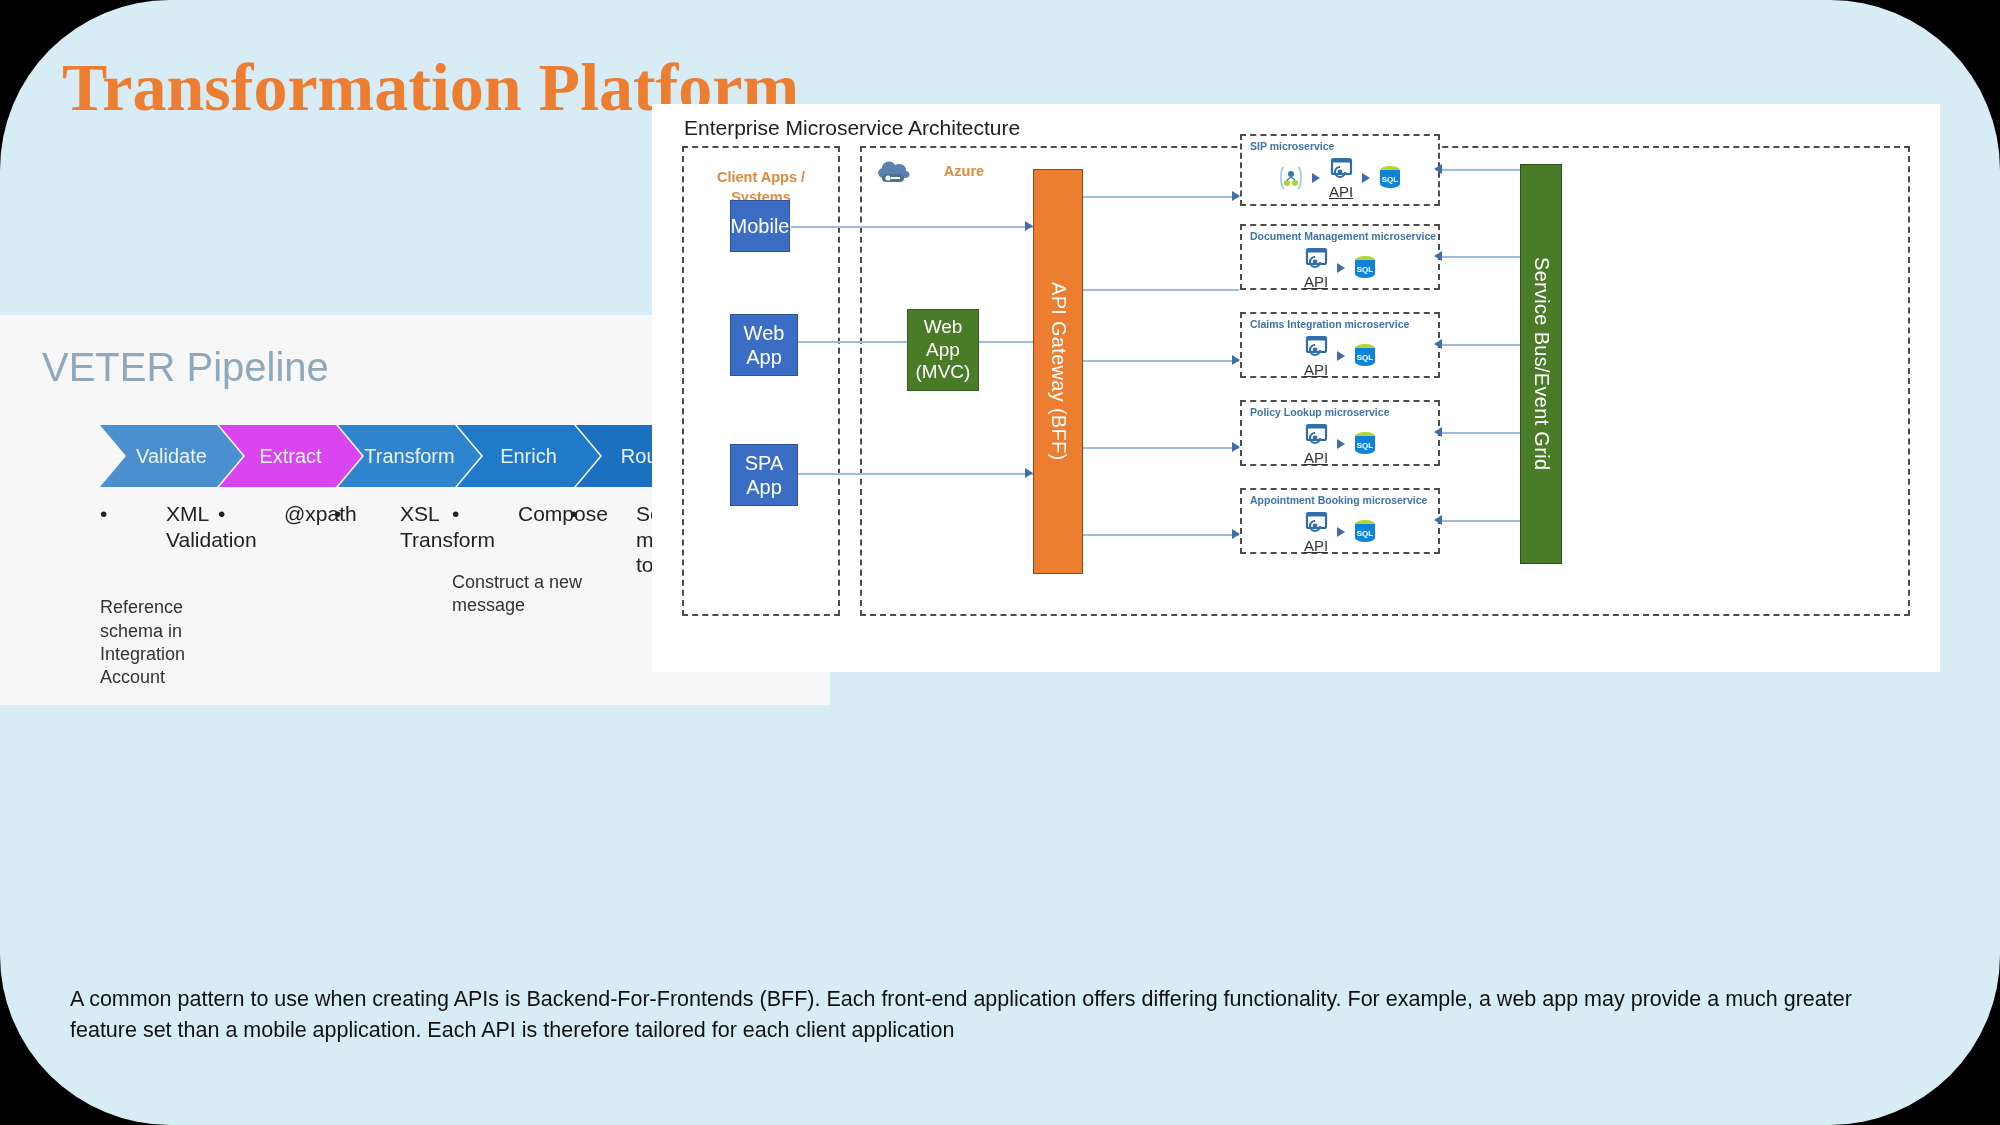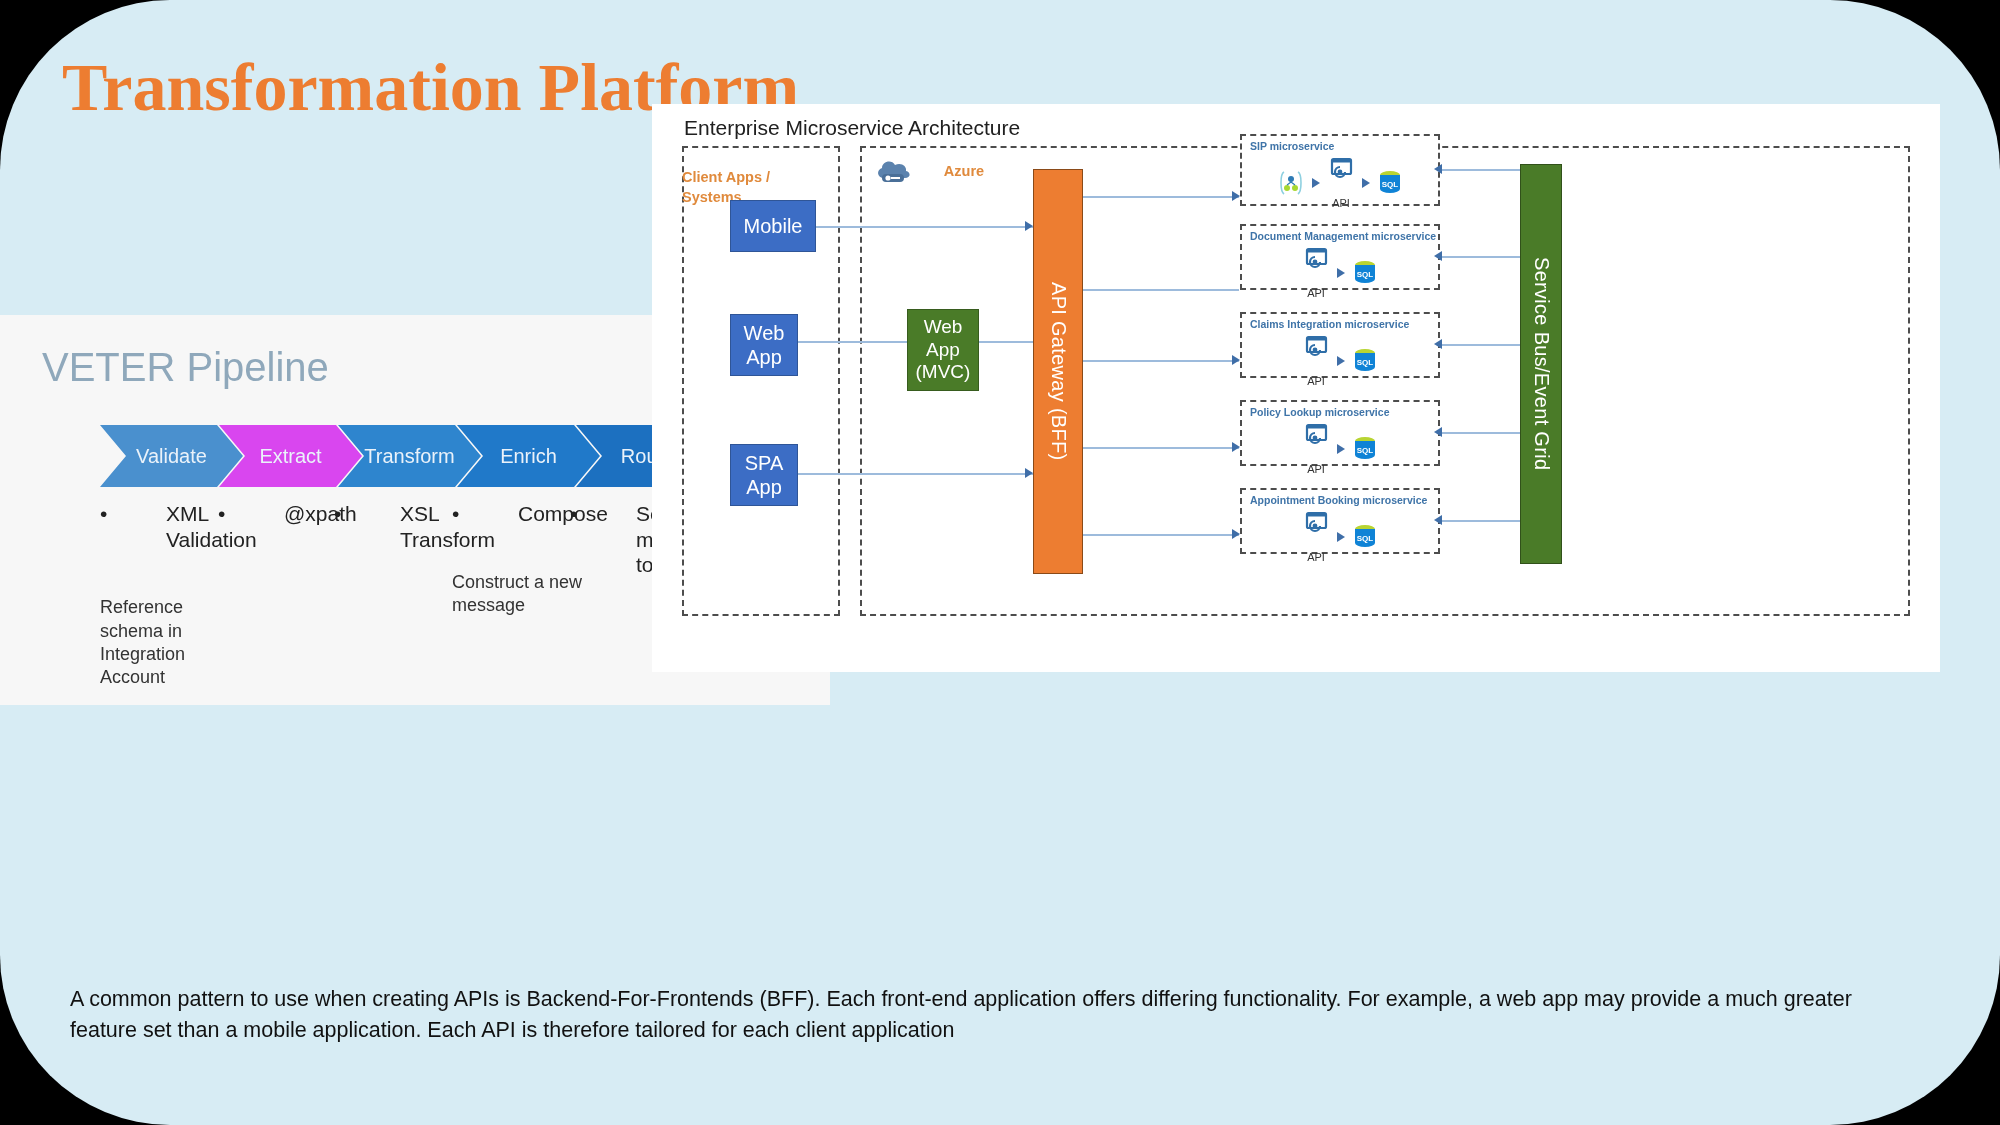--- a/index.html
+++ b/index.html
@@ -56,21 +56,21 @@
     position:absolute; left:32px; top:12px;
     font-size:21px; color:#202020;
   }
   .dashed-box {
     position:absolute;
     border:2px dashed #4d4d4d;
     background:#ffffff;
   }
   .zone-label {
     position:absolute; font-size:14.5px; font-weight:bold; color:#E08A3C;
-    text-align:left; line-height:1.35;
+    text-align:center; line-height:1.35;
   }
   .node {
     position:absolute; display:flex; flex-direction:column;
     align-items:center; justify-content:center;
     color:#ffffff; font-size:20px; line-height:1.2;
     border:1px solid #2f5597;
   }
   .node.blue  { background:#3C6DC5; border-color:#2f5597; }
   .node.green { background:#4A7B28; border-color:#375c1e; }
   .vbar {
@@ -78,21 +78,21 @@
     color:#fff; font-size:20px; letter-spacing:.3px;
   }
   .vbar span { writing-mode:vertical-rl; white-space:nowrap; }
   .vbar.orange { background:#ED7D31; border:1px solid #8a4a18; }
   .vbar.green  { background:#4A7B28; border:1px solid #31511a; }
 
   .ms-box { position:absolute; border:2px dashed #4d4d4d; background:#fff; }
   .ms-label { position:absolute; left:8px; top:4px; font-size:10.5px; color:#3f74a8; font-weight:bold; white-space:nowrap; }
   .ms-icons { position:absolute; left:0; top:20px; width:100%; display:flex; align-items:center; justify-content:center; gap:7px; }
   .api-wrap { display:flex; flex-direction:column; align-items:center; }
-  .api-cap { font-size:11px; color:#333; margin-top:15px; }
+  .api-cap { font-size:15px; color:#333; margin-top:1px;text-decoration:underline; }
 
   .conn { position:absolute; background:#9dbbdc; height:1.6px; }
   .arrowhead { position:absolute; width:0; height:0; border-top:5px solid transparent; border-bottom:5px solid transparent; }
   .arrowhead.right { border-left:8px solid #3f6ea8; }
   .arrowhead.left  { border-right:8px solid #3f6ea8; }
 
   
   #caption {
     position:absolute; left:70px; top:984px; width:1840px;
     font-size:21.5px; color:#111; line-height:1.42;
@@ -185,21 +185,21 @@
 
     <div class="conn" style="left:139px; top:122px; width:242px;"></div>
     <div class="arrowhead right" style="left:373px; top:117px;"></div>
 
     <div class="conn" style="left:139px; top:237px; width:242px;"></div>
     <div class="arrowhead left" style="left:133px; top:232px;"></div>
 
     <div class="conn" style="left:139px; top:369px; width:242px;"></div>
     <div class="arrowhead right" style="left:373px; top:364px;"></div>
 
-    <div class="node blue" style="left:78px; top:96px; width:86px; height:52px;">
+    <div class="node blue" style="left:78px; top:96px; width:60px; height:52px;">
       <span>Mobile</span>
     </div>
     <div class="node blue" style="left:78px; top:210px; width:68px; height:62px;">
       <span>Web</span>
       <span>App</span>
     </div>
     <div class="node blue" style="left:78px; top:340px; width:68px; height:62px;">
       <span>SPA</span>
       <span>App</span>
     </div>

